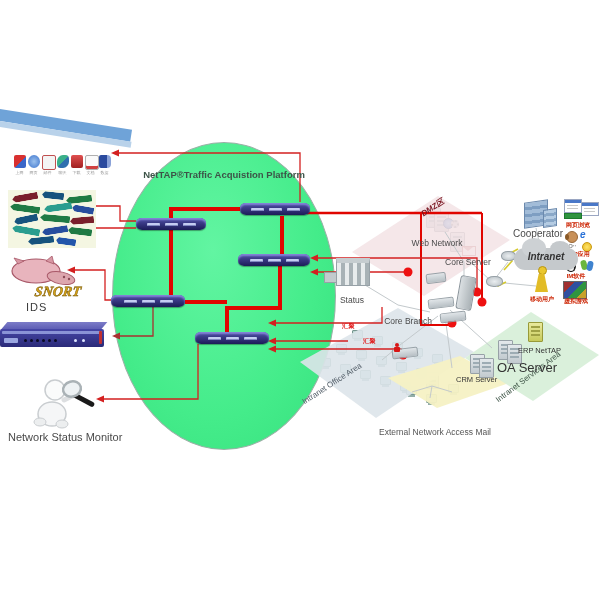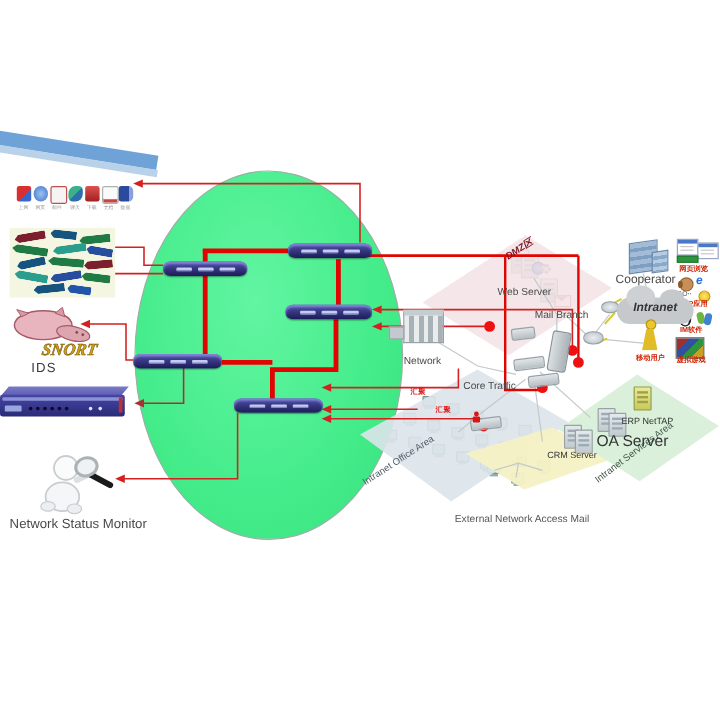--- a/index.html
+++ b/index.html
@@ -156,20 +156,21 @@
     <g fill="#ee1111">
       <circle cx="408" cy="272" r="4.5"></circle>
       <circle cx="477" cy="292" r="4.5"></circle>
       <circle cx="482" cy="302" r="4.5"></circle>
       <circle cx="452" cy="323" r="4.5"></circle>
       <circle cx="403" cy="355" r="4.5"></circle>
     </g>
   </svg>
 
   <div class="ellipse" style="z-index:1;"></div>
+  <div class="lbl ctr plat-title" style="left:128px;top:170px;width:192px;z-index:3;">NetTAP®Traffic Acquistion Platform</div>
 
   <div class="tap" style="left:240px;top:203px;width:70px;z-index:3;">
       <i></i>
       <i></i>
       <i></i>
     </div>
   <div class="tap" style="left:136px;top:218px;width:70px;z-index:3;">
       <i></i>
       <i></i>
       <i></i>
@@ -263,39 +264,39 @@
   </svg>
   <div class="lbl mon-lbl" style="left:8px;top:431px;z-index:3;">Network Status Monitor</div>
 
   <div class="lbl zlabel" style="left:425px;top:210px;font-size:8px;font-style:italic;color:#7a1420;transform:rotate(-33deg);z-index:3;">DMZ区</div>
   <div style="z-index:3;">
     <div class="srv" style="left:426px;top:208px;"></div>
     <div class="srv" style="left:434px;top:212px;"></div>
     <div class="globe" style="left:443px;top:218px;"></div>
     <div class="gear" style="left:451px;top:220px;"></div>
   </div>
-  <div class="lbl ctr" style="left:404px;top:239px;width:66px;font-size:8.5px;z-index:3;">Web Server</div>
+  <div class="lbl ctr" style="left:404px;top:239px;width:66px;font-size:8.5px;z-index:3;">Web Network</div>
   <div style="z-index:3;">
     <div class="srv" style="left:450px;top:232px;"></div>
     <div class="env" style="left:462px;top:246px;"></div>
   </div>
-  <div class="lbl ctr" style="left:440px;top:258px;width:56px;font-size:8.5px;z-index:3;">Mail Branch</div>
+  <div class="lbl ctr" style="left:440px;top:258px;width:56px;font-size:8.5px;z-index:3;">Core Server</div>
 
   <div class="branchb" style="left:336px;top:258px;z-index:3;"></div>
   <div style="position:absolute;left:324px;top:272px;width:11px;height:9px;background:#c2cacd;border:1px solid #97a1a7;z-index:3;"></div>
-  <div class="lbl ctr" style="left:330px;top:296px;width:44px;font-size:8.5px;z-index:3;">Network</div>
+  <div class="lbl ctr" style="left:330px;top:296px;width:44px;font-size:8.5px;z-index:3;">Status</div>
 
   <div class="sw" style="left:428px;top:298px;z-index:3;"></div>
   <div class="sw" style="left:440px;top:312px;z-index:3;"></div>
   <div class="sw" style="left:392px;top:348px;z-index:3;"></div>
   <div class="fw" style="left:458px;top:276px;z-index:2;"></div>
   <div class="rt" style="left:486px;top:276px;z-index:3;"></div>
   <div class="rt" style="left:501px;top:251px;width:13px;height:8px;z-index:3;"></div>
   <div class="sw" style="left:426px;top:273px;width:18px;z-index:3;"></div>
-  <div class="lbl ctr" style="left:378px;top:317px;width:60px;font-size:8.5px;z-index:4;">Core Traffic</div>
+  <div class="lbl ctr" style="left:378px;top:317px;width:60px;font-size:8.5px;z-index:4;">Core Branch</div>
 
   <div class="coop" style="left:524px;top:201px;z-index:3;"></div>
   <div class="coop2" style="left:543px;top:209px;z-index:3;"></div>
   <div class="lbl ctr" style="left:510px;top:228px;width:56px;font-size:10px;z-index:3;">Cooperator</div>
   <div class="cloud" style="left:514px;top:248px;z-index:3;"></div>
   <div class="lbl ctr" style="left:516px;top:251px;width:60px;font-size:10px;font-weight:bold;font-style:italic;color:#333;z-index:4;">Intranet</div>
   <div class="muser-h" style="left:538px;top:266px;z-index:3;"></div>
   <div class="muser-b" style="left:535px;top:274px;z-index:3;"></div>
   <div class="lbl ctr trf" style="left:522px;top:296px;width:40px;z-index:4;">移动用户</div>
 

